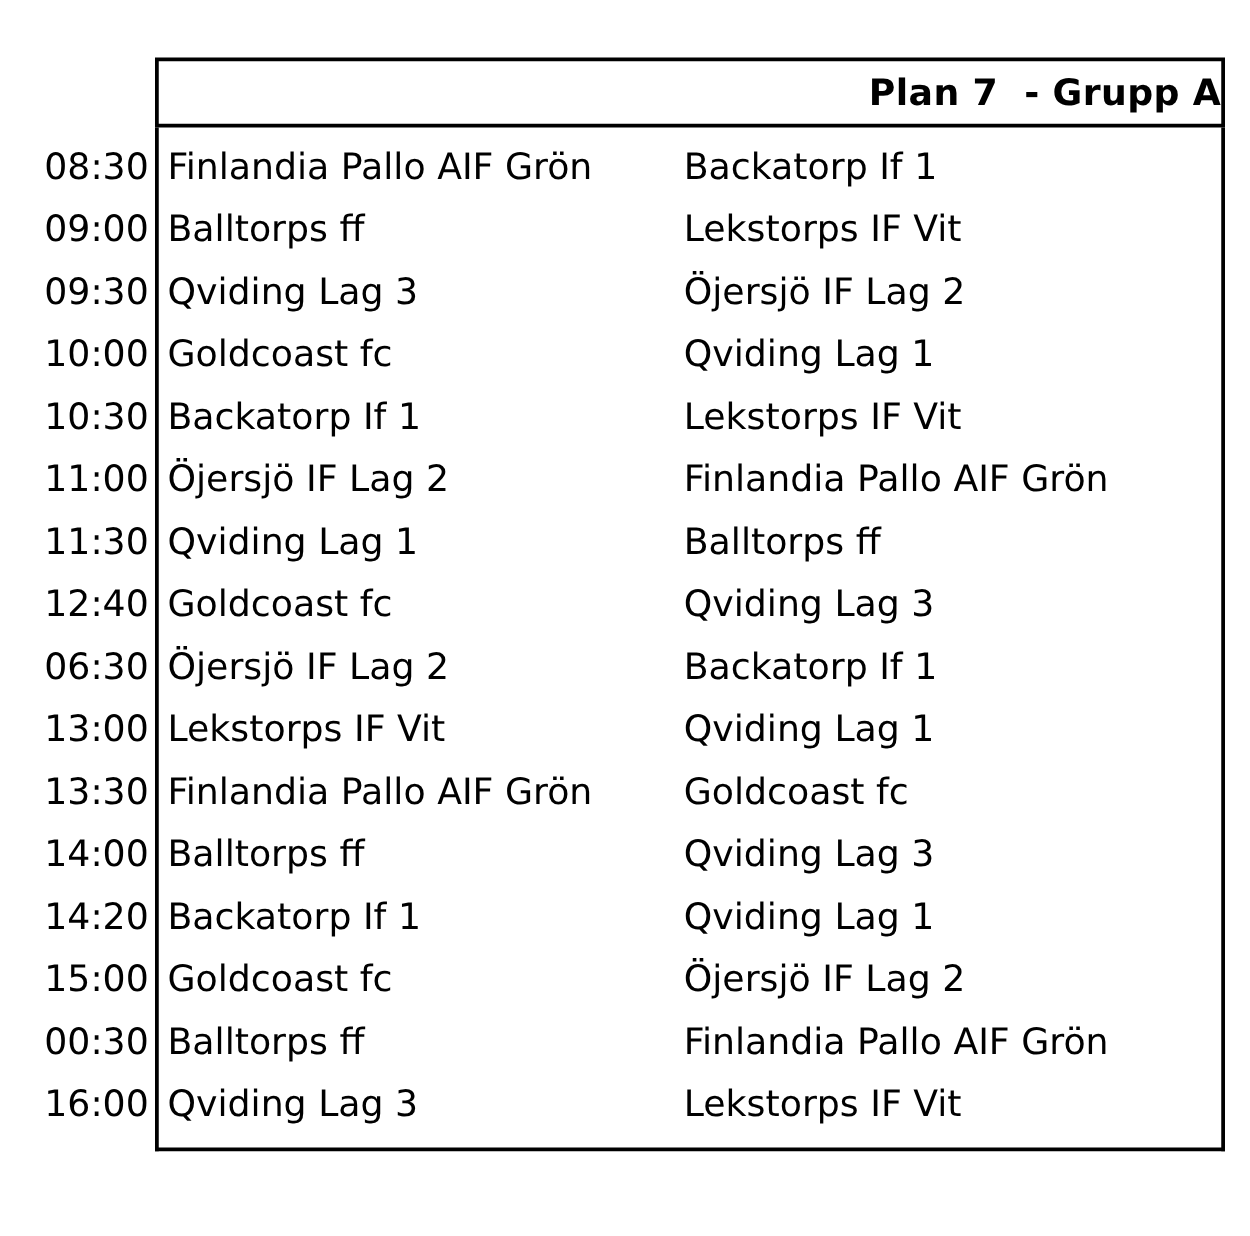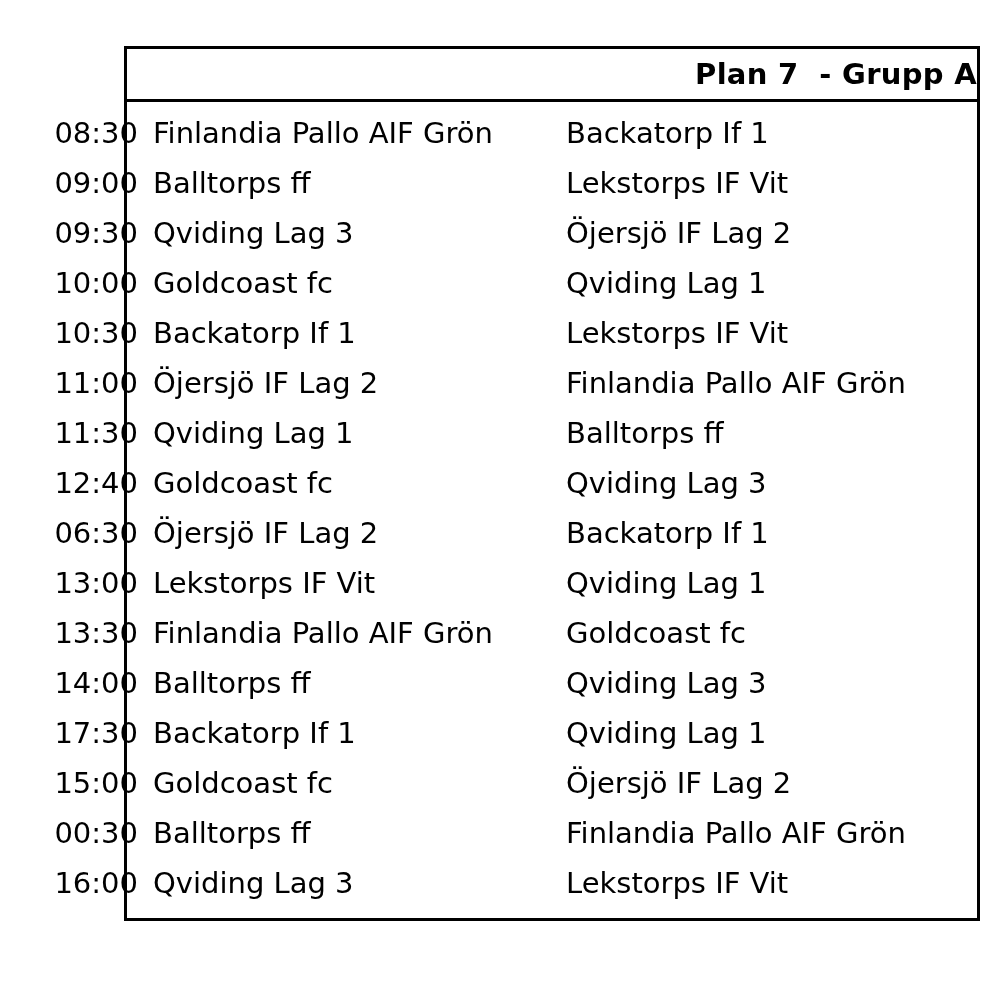--- a/index.html
+++ b/index.html
@@ -46,21 +46,20 @@
     white-space: pre;
   }
   .body-box {
     margin-left: 104px;
     border-left: 3px solid #000000;
     border-right: 3px solid #000000;
     border-bottom: 3px solid #000000;
     box-sizing: border-box;
     padding-top: 6px;
     padding-bottom: 10px;
-    padding-left: 19px;
   }
   .rows {
     position: relative;
   }
   .row {
     position: relative;
     height: 50px;
     display: flex;
     align-items: center;
   }
@@ -152,21 +151,21 @@
             <span class="time">13:30</span>
             <span class="home">Finlandia Pallo AIF Grön</span>
             <span class="away">Goldcoast fc</span>
           </div>
           <div class="row">
             <span class="time">14:00</span>
             <span class="home">Balltorps ff</span>
             <span class="away">Qviding Lag 3</span>
           </div>
           <div class="row">
-            <span class="time">17:30</span>
+            <span class="time">14:20</span>
             <span class="home">Backatorp If 1</span>
             <span class="away">Qviding Lag 1</span>
           </div>
           <div class="row">
             <span class="time">15:00</span>
             <span class="home">Goldcoast fc</span>
             <span class="away">Öjersjö IF Lag 2</span>
           </div>
           <div class="row">
             <span class="time">00:30</span>

